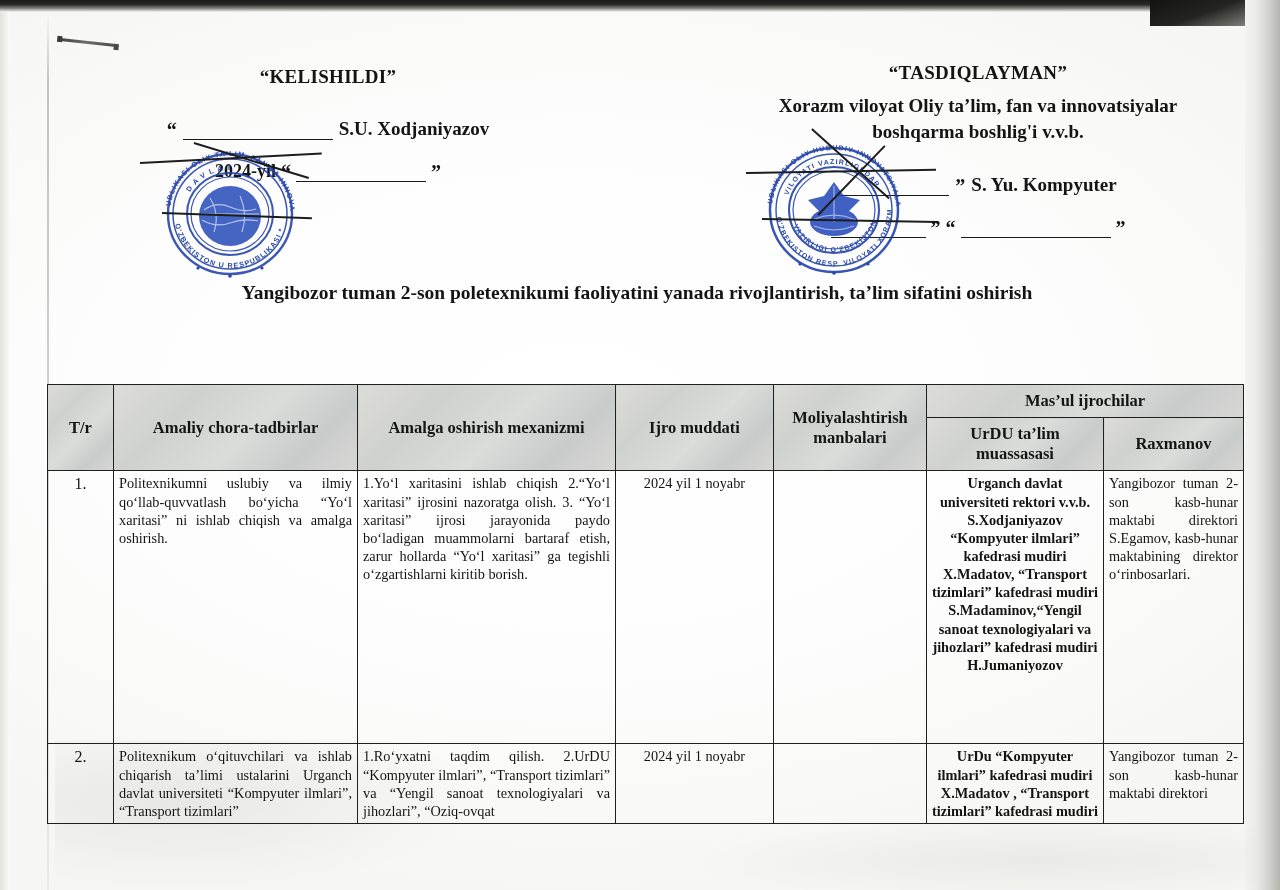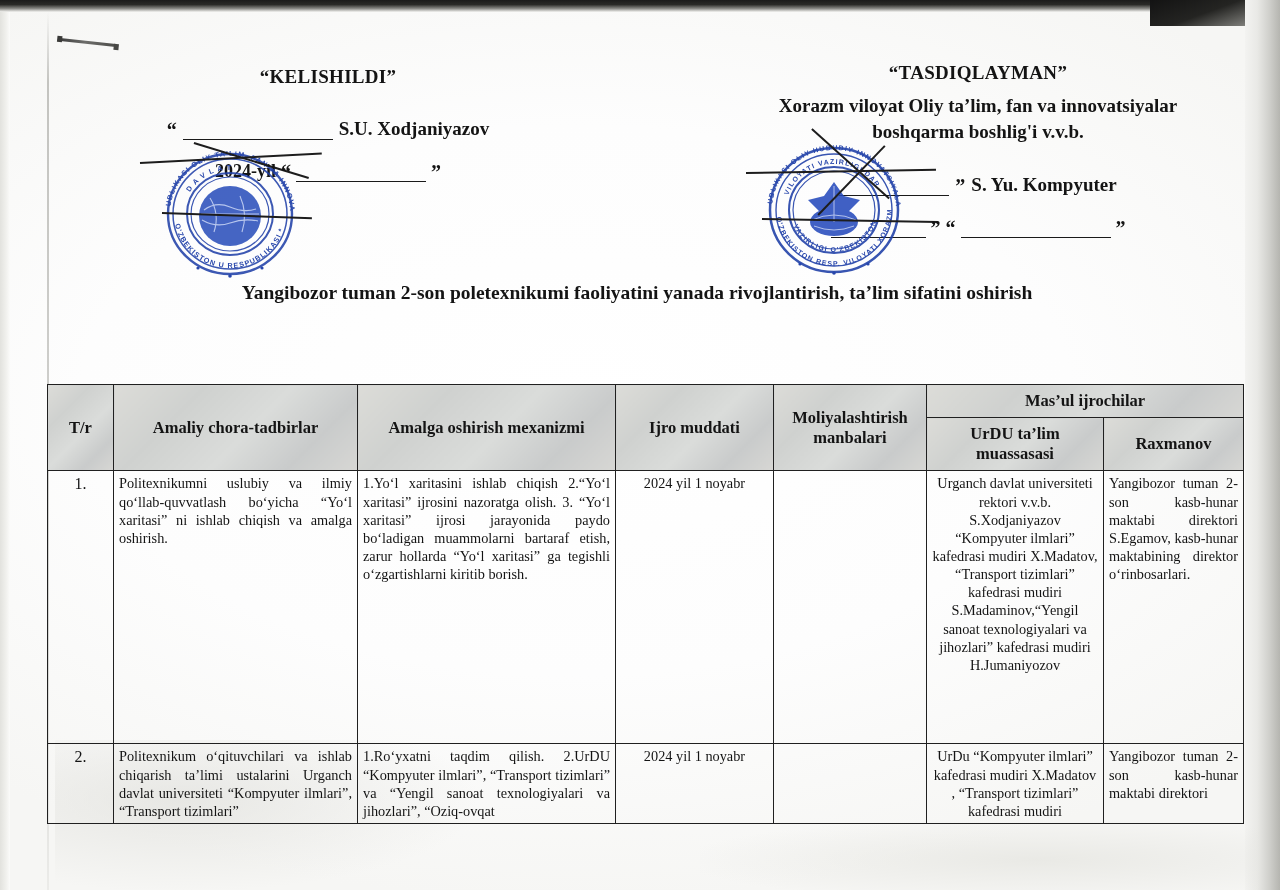--- a/index.html
+++ b/index.html
@@ -111,21 +111,21 @@
     background:linear-gradient(135deg,#dcdcd8 0%,#cfd1cf 28%,#dadcda 55%,#c9cbcb 78%,#d7d7d4 100%);
     text-align:center;vertical-align:middle;
     font-weight:bold;font-size:16.5px;line-height:1.22;
     padding:6px 4px;
   }
   td.c-num{text-align:center;vertical-align:middle;font-size:16px;}
   td.c-act{text-align:justify;}
   td.c-mech{text-align:justify;}
   td.c-term{text-align:center;}
   td.c-fin{text-align:center;}
-  td.c-uni{text-align:center;}
+  td.c-uni{text-align:center;font-weight:bold;}
   td.c-tex{text-align:justify;}
 
   col.w-num{width:66px;}
   col.w-act{width:244px;}
   col.w-mech{width:258px;}
   col.w-term{width:158px;}
   col.w-fin{width:153px;}
   col.w-uni{width:177px;}
   col.w-tex{width:140px;}
 

